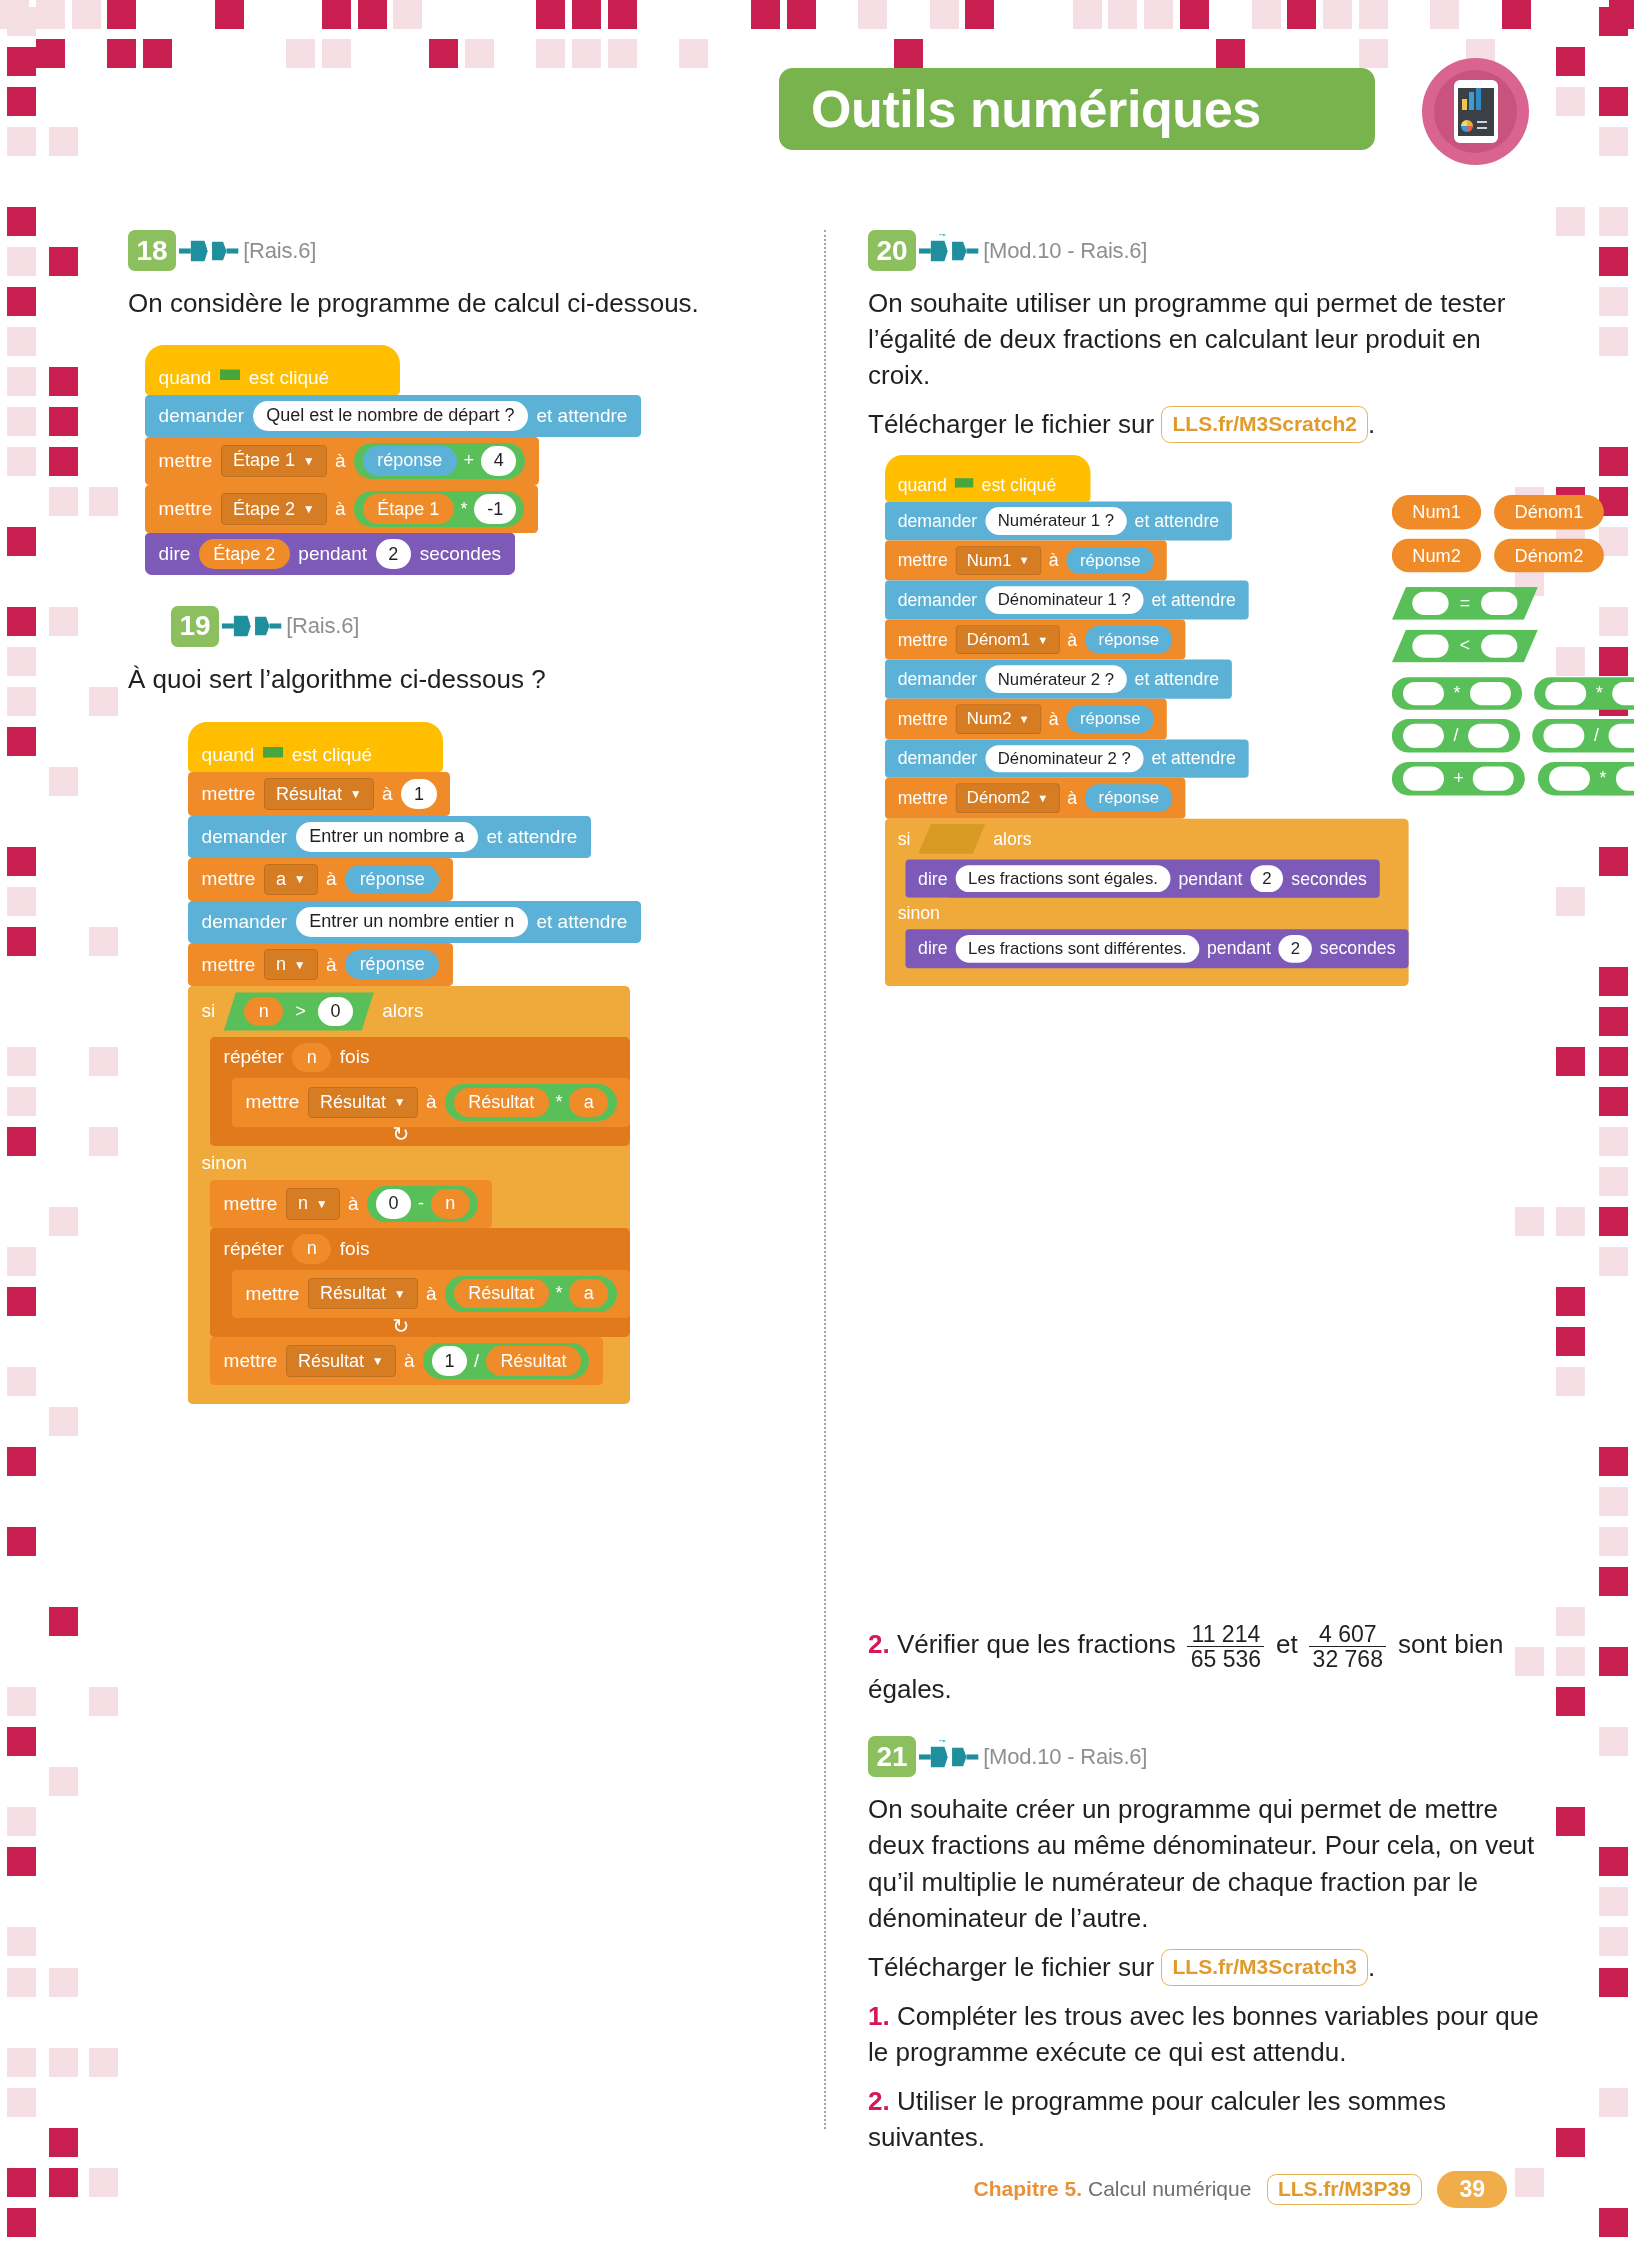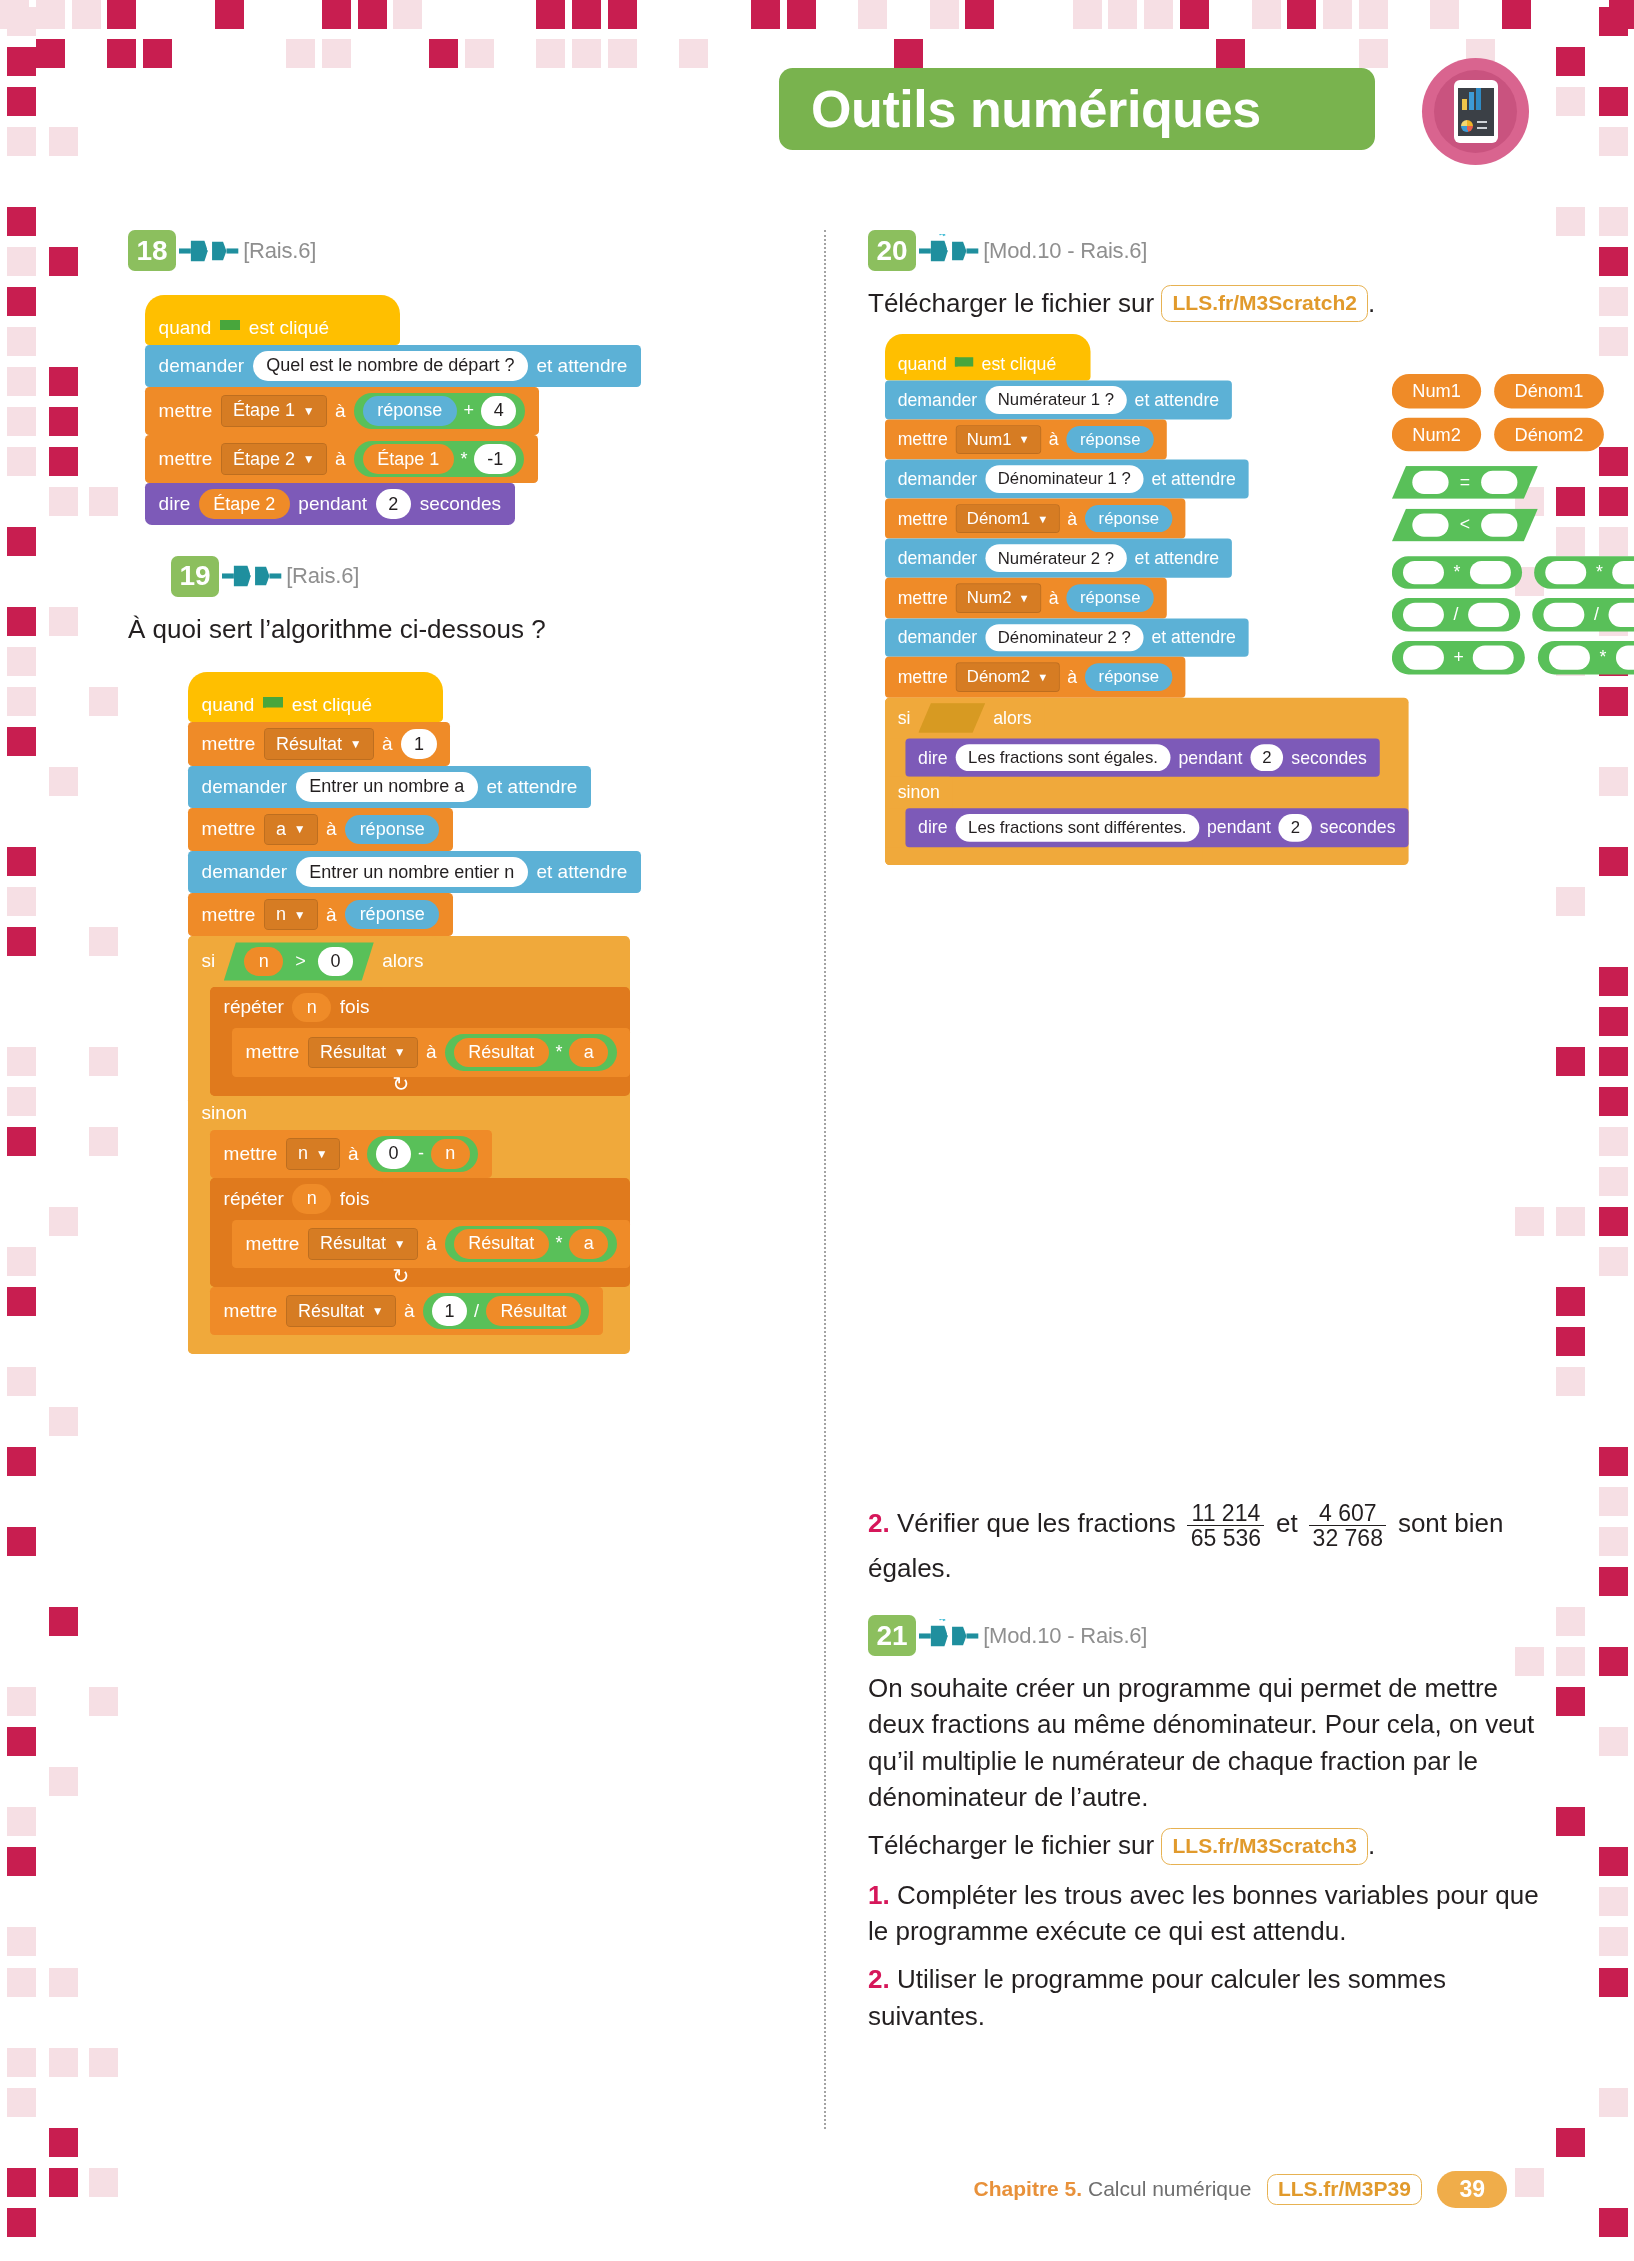--- a/index.html
+++ b/index.html
@@ -430,20 +430,21 @@
     <svg class="plug-icon" viewBox="0 0 72 40">
       <rect x="0" y="17" width="14" height="6" fill="#1f8f9e"></rect>
       <path d="M14 8 L30 8 L34 20 L30 32 L14 32 Z" fill="#1f8f9e"></path>
       <rect x="33" y="15" width="6" height="4" fill="#ffffff"></rect>
       <rect x="33" y="22" width="6" height="4" fill="#ffffff"></rect>
       <path d="M39 9 L52 9 L56 20 L52 31 L39 31 Z" fill="#1f8f9e"></path>
       <rect x="56" y="17" width="14" height="6" fill="#1f8f9e"></rect>
     </svg>
     <span class="ex-ref">[Rais.6]</span>
   </div>
+  <p class="para" style="max-width:630px;">On considère le programme de calcul ci-dessous.</p>
 
   <div class="scratch" style="margin:24px 0 0 17px;">
     <div class="sb hat c-event" style="width:255px;">
       <span>quand</span>
       <span class="flag"></span>
       <span>est cliqué</span>
     </div>
     <div class="sb c-sense">
       <span>demander</span>
       <span class="oval-white">Quel est le nombre de départ ?</span>
@@ -661,20 +662,21 @@
       <path d="M26 1 L23 -5" stroke="#4cc0d8" stroke-width="3"></path>
       <rect x="0" y="17" width="14" height="6" fill="#1f8f9e"></rect>
       <path d="M14 8 L30 8 L34 20 L30 32 L14 32 Z" fill="#1f8f9e"></path>
       <rect x="33" y="15" width="6" height="4" fill="#ffffff"></rect>
       <rect x="33" y="22" width="6" height="4" fill="#ffffff"></rect>
       <path d="M39 9 L52 9 L56 20 L52 31 L39 31 Z" fill="#1f8f9e"></path>
       <rect x="56" y="17" width="14" height="6" fill="#1f8f9e"></rect>
     </svg>
     <span class="ex-ref">[Mod.10 - Rais.6]</span>
   </div>
+  <p class="para">On souhaite utiliser un programme qui permet de tester l’égalité de deux fractions en calculant leur produit en croix.</p>
   <p class="para">
     <span>Télécharger le fichier sur </span><span class="lls-chip">LLS.fr/M3Scratch2</span><span>.</span>
   </p>
 
   <div class="scratch" style="margin:10.2px 0 0 17px; position:relative; transform:scale(0.93); transform-origin: top left;">
     <div class="sb hat c-event" style="width:221px;">
       <span>quand</span>
       <span class="flag"></span>
       <span>est cliqué</span>
     </div>

